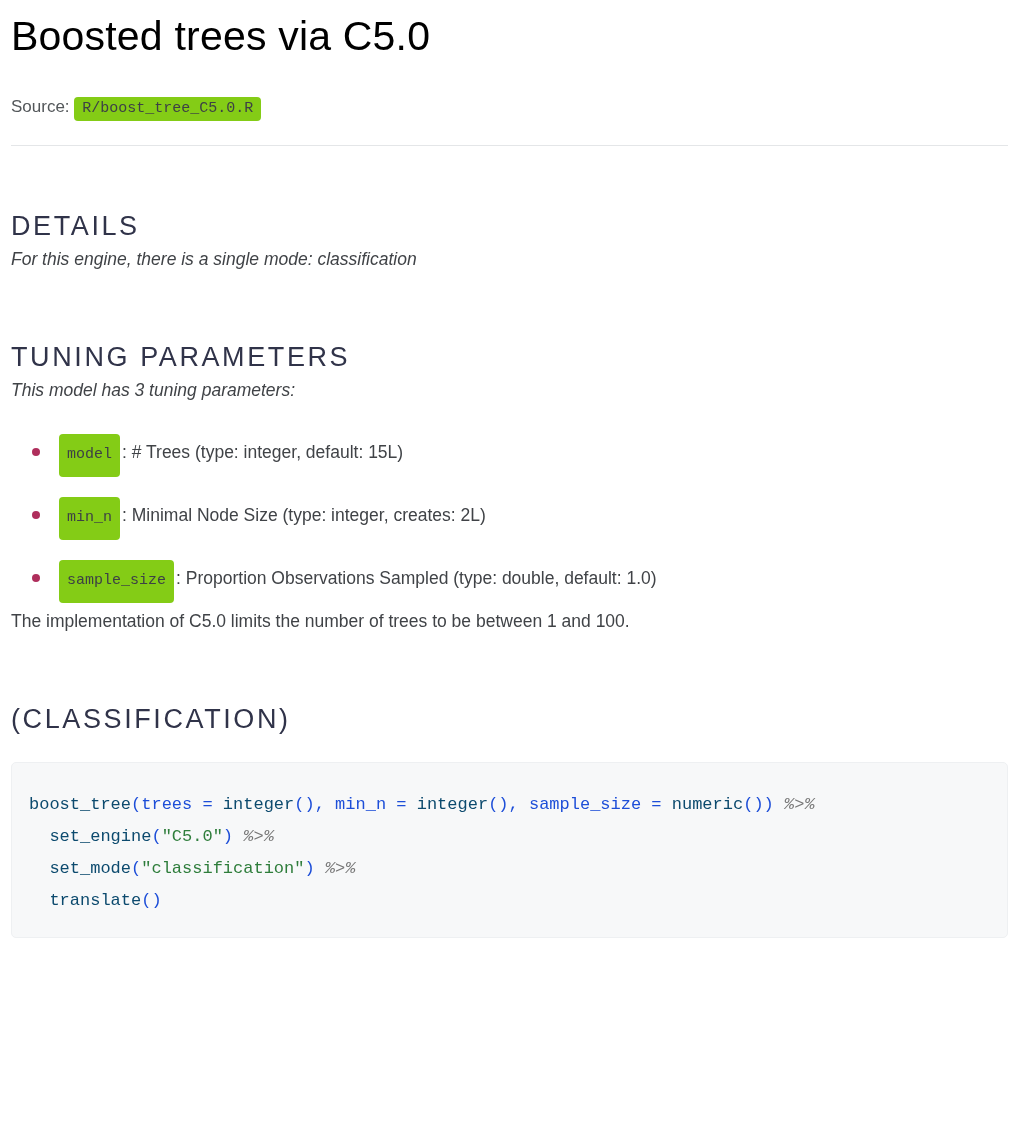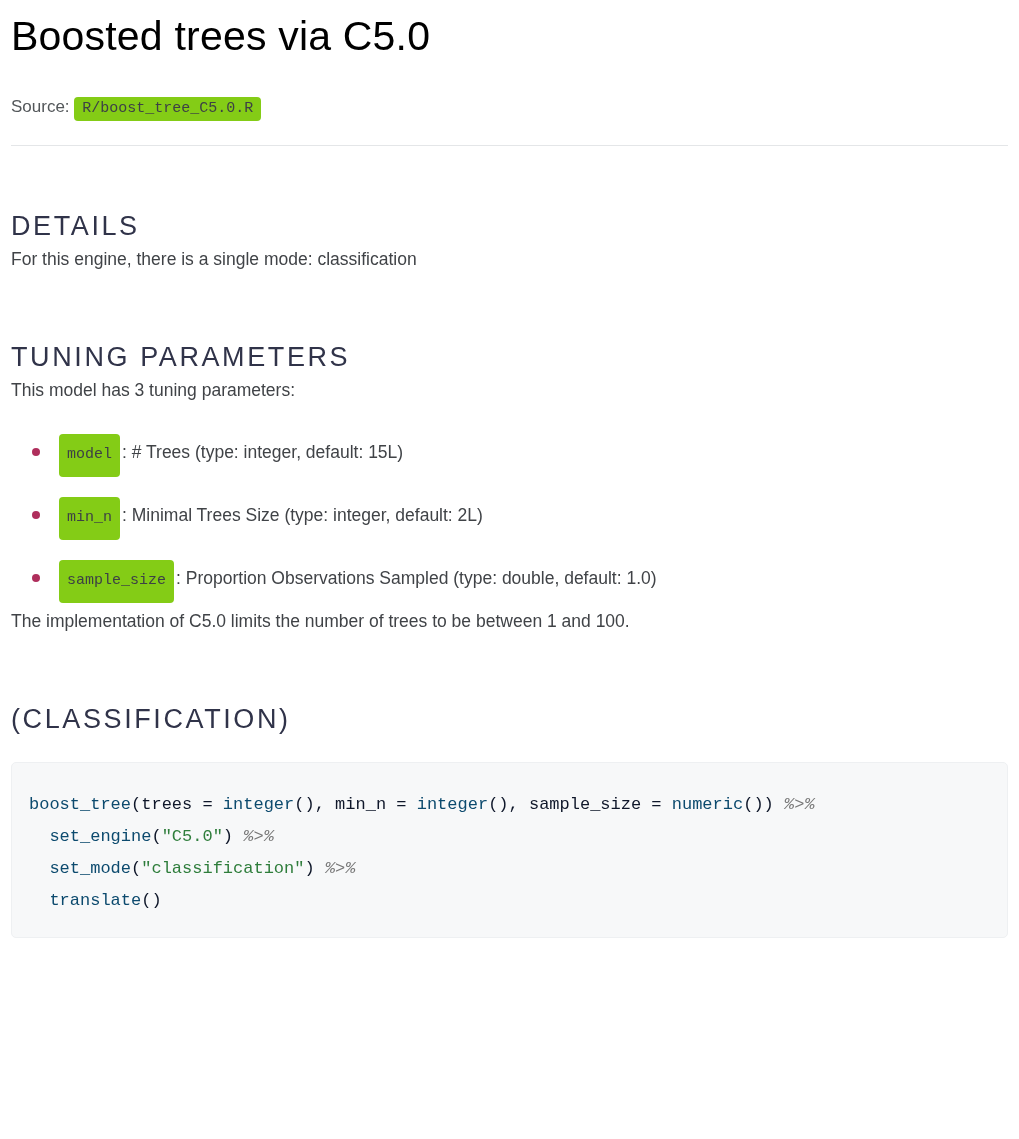--- a/index.html
+++ b/index.html
@@ -52,21 +52,21 @@
   .intro-p .chip { margin-right: 5px; }
   h2.section-heading {
     font-weight: 400;
     font-size: 27px;
     line-height: 29px;
     letter-spacing: 2.6px;
     color: #303349;
     margin: 66px 0 0 0;
   }
   h2.section-heading span { display: block; }
-  .after-heading { margin-top: 32px; }
+  .after-heading { margin-top: 32px; font-style: italic; }
   ul.param-list {
     list-style: none;
     margin: 26px 0 0 0;
     padding: 0;
   }
   ul.param-list li {
     position: relative;
     padding-left: 48px;
     font-size: 17.5px;
     line-height: 36px;
@@ -96,21 +96,21 @@
   pre.code-block code {
     font-family: "Liberation Mono", "DejaVu Sans Mono", monospace;
     font-size: 17px;
     line-height: 32px;
     color: #3D4145;
     white-space: pre;
   }
   .tok-fn { color: #0c4a6e; cursor: pointer; }
   .tok-str { color: #2E7D3B; }
   .tok-op { color: #767676; font-style: italic; }
-  .tok-plain { color: #0f172a; }
+  .tok-plain { color: #1d4ed8; }
 </style>
 </head>
 <body>
 
 <main class="page">
 
   <h1 class="page-title">Boosted trees via C5.0</h1>
 
   <p class="source-line">
     <span>Source:</span>
@@ -123,21 +123,21 @@
   <h2 class="section-heading">DETAILS</h2>
 
   <p class="body-text after-heading">For this engine, there is a single mode: classification</p>
 
   <h2 class="section-heading">TUNING PARAMETERS</h2>
 
   <p class="body-text after-heading">This model has 3 tuning parameters:</p>
 
   <ul class="param-list">
     <li><code class="chip">model</code><span>: # Trees (type: integer, default: 15L)</span></li>
-    <li><code class="chip">min_n</code><span>: Minimal Trees Size (type: integer, default: 2L)</span></li>
+    <li><code class="chip">min_n</code><span>: Minimal Node Size (type: integer, creates: 2L)</span></li>
     <li><code class="chip">sample_size</code><span>: Proportion Observations Sampled (type: double, default: 1.0)</span></li>
   </ul>
 
   <p class="body-text note-p">The implementation of C5.0 limits the number of trees to be between 1 and 100.</p>
 
   <h2 class="section-heading">
     <span>(CLASSIFICATION)</span>
   </h2>
 
   <pre class="code-block"><code><span class="tok-fn">boost_tree</span><span class="tok-plain">(trees = </span><span class="tok-fn">integer</span><span class="tok-plain">(), min_n = </span><span class="tok-fn">integer</span><span class="tok-plain">(), sample_size = </span><span class="tok-fn">numeric</span><span class="tok-plain">()) </span><span class="tok-op">%&gt;%</span>

